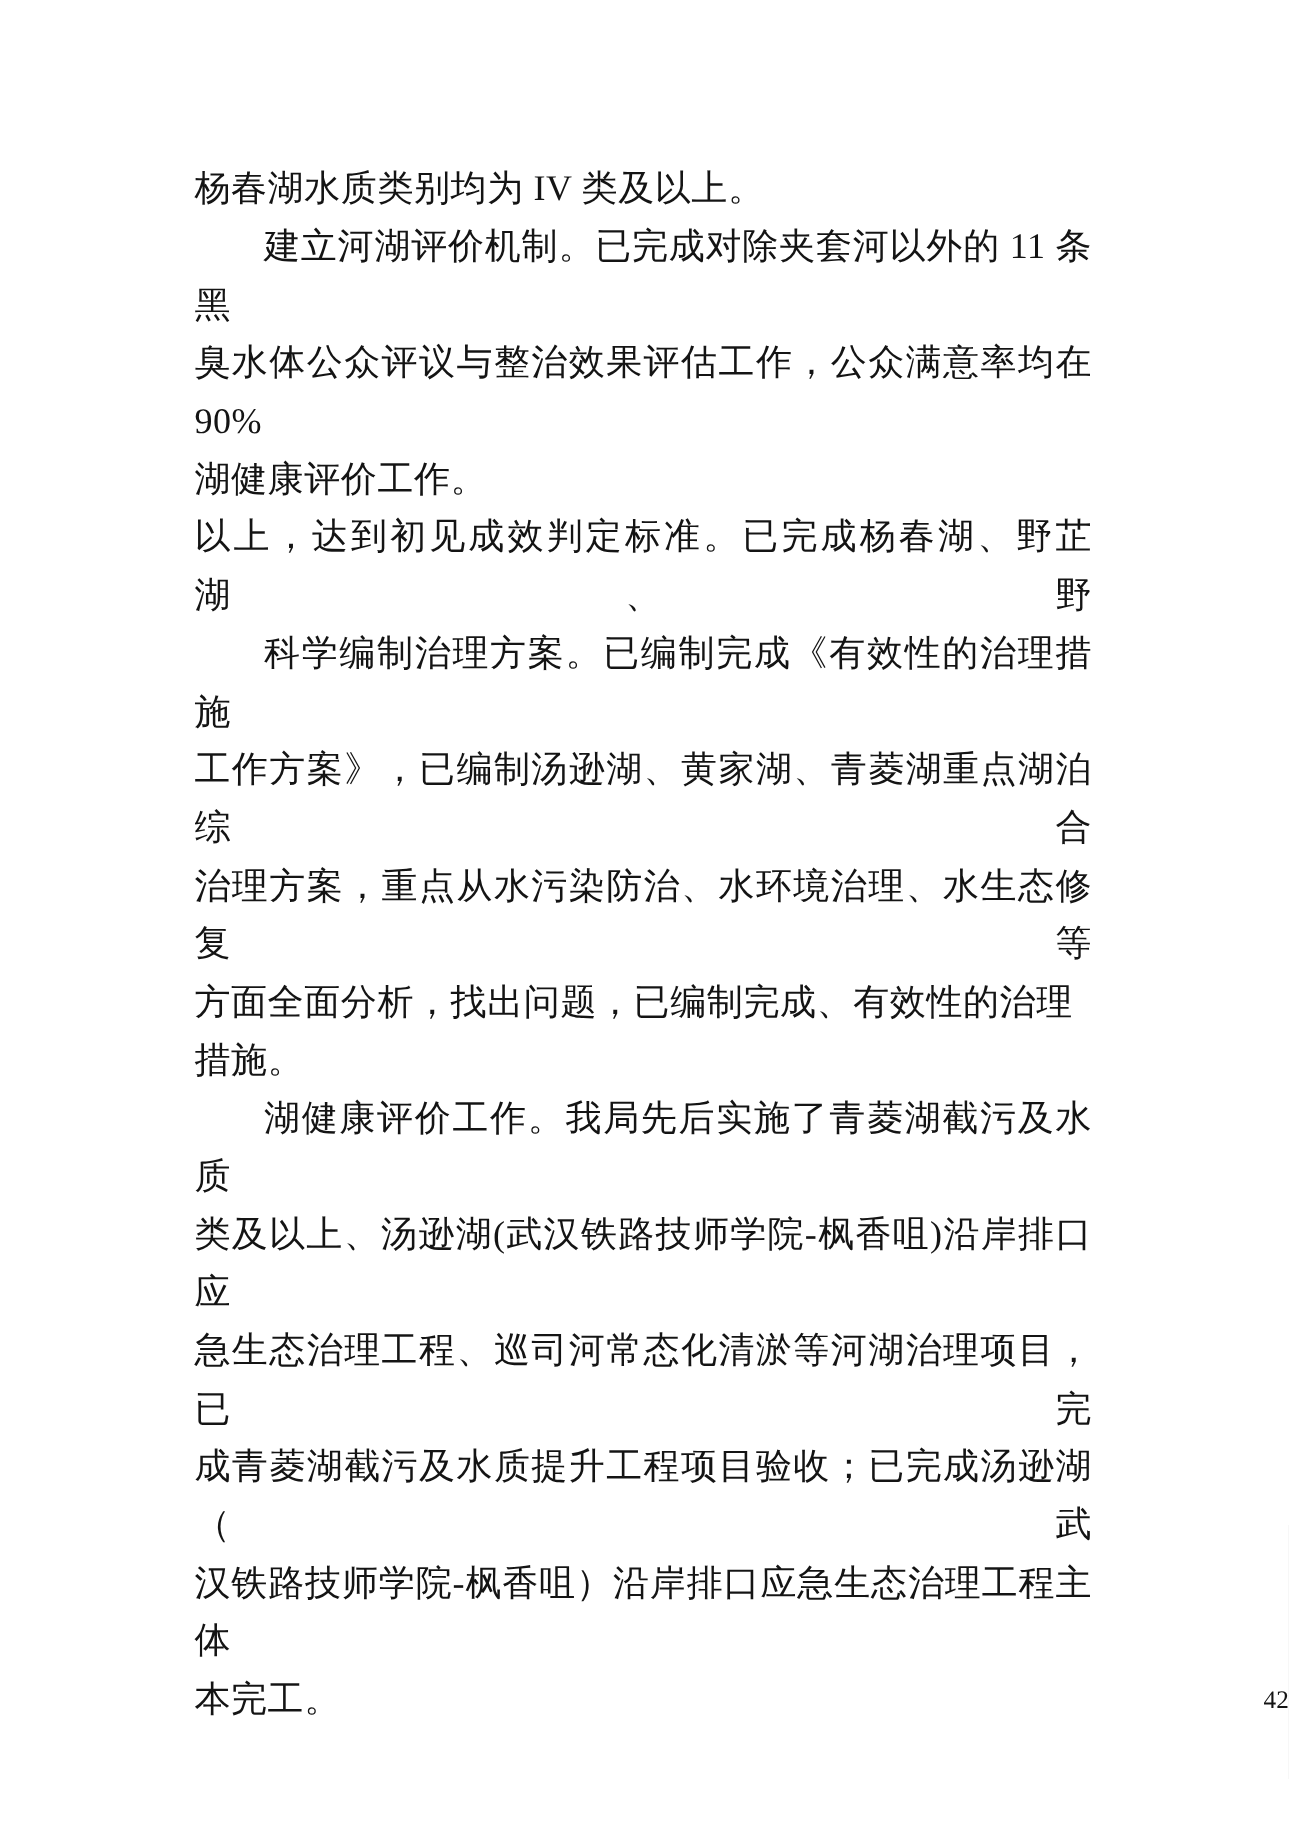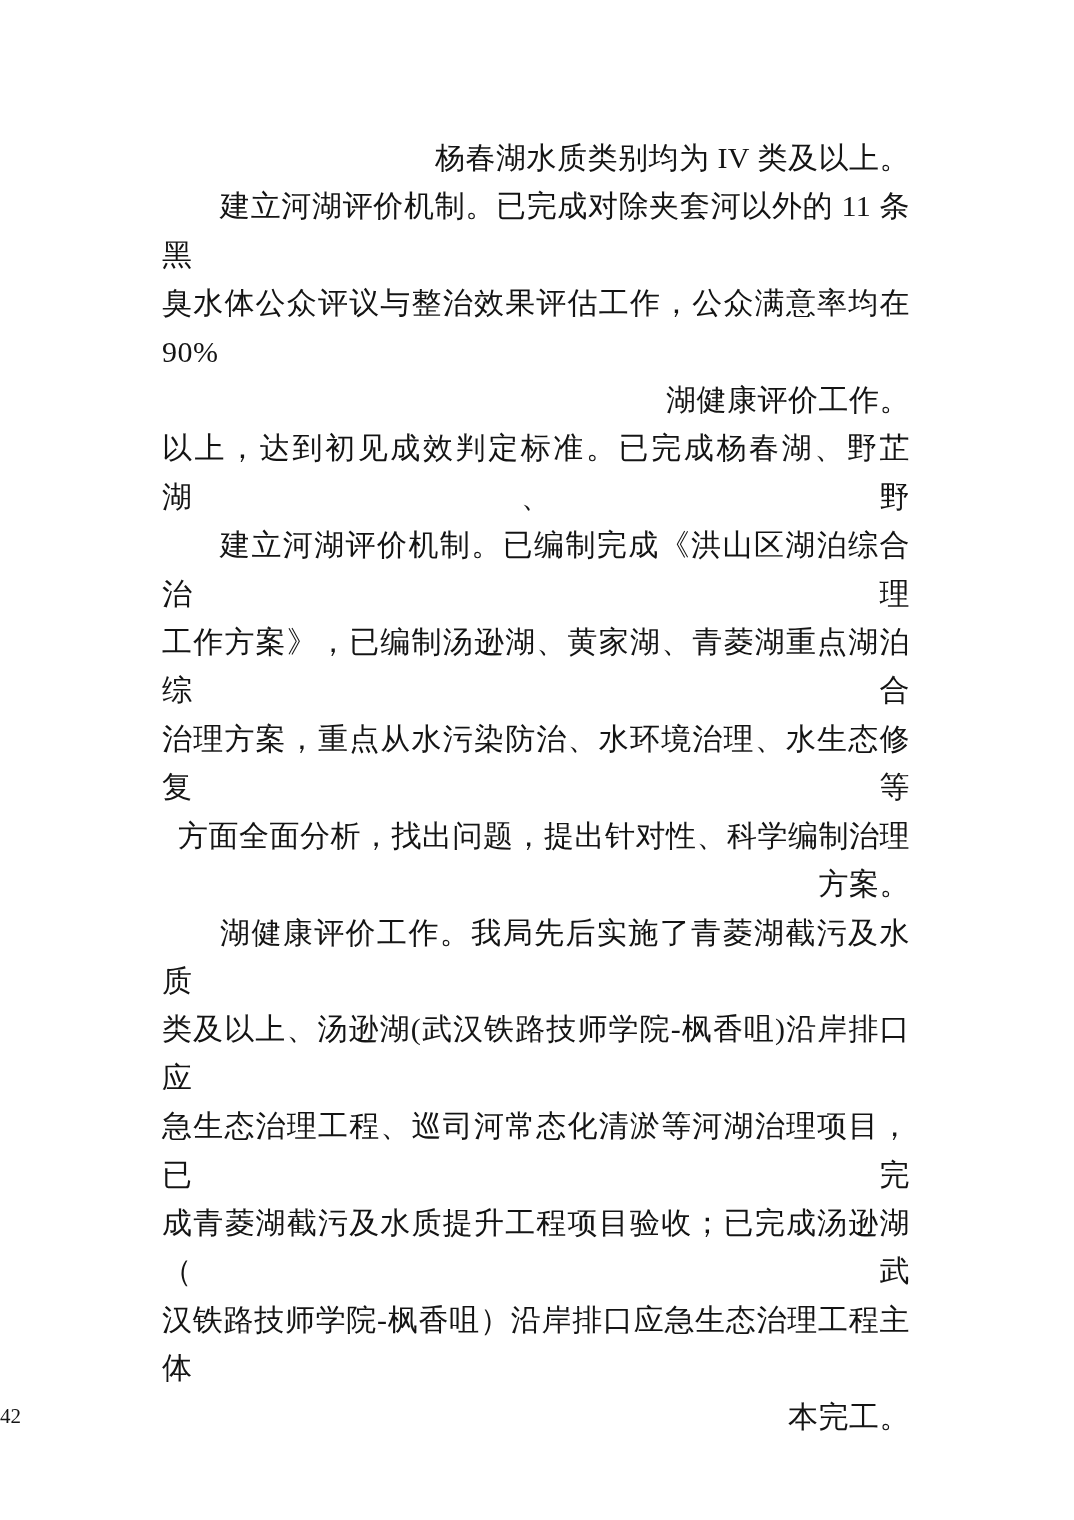--- a/index.html
+++ b/index.html
@@ -22,55 +22,55 @@
     left: 162px;
     top: 134px;
     width: 748px;
     font-size: 30px;
     line-height: 48.4px;
     font-weight: 400;
   }
   .line {
     margin: 0;
     padding: 0;
-    text-align: right;
+    text-align: left;
     letter-spacing: 0.5px;
   }
   .line.fill {
     text-align: justify;
     text-align-last: justify;
   }
   .line.indent {
     text-indent: 58px;
   }
   .footer {
     position: absolute;
     left: 0;
     top: 1402px;
     width: 100%;
-    text-align: left;
+    text-align: right;
     font-size: 21px;
     line-height: 28px;
     color: #141414;
   }
 </style>
 </head>
 <body>
 
 <div class="page">
   <main class="body-text">
       <p class="line">杨春湖水质类别均为 IV 类及以上。</p>
       <p class="line indent fill">建立河湖评价机制。已完成对除夹套河以外的 11 条黑</p>
       <p class="line fill">臭水体公众评议与整治效果评估工作，公众满意率均在 90%</p>
       <p class="line">湖健康评价工作。</p>
       <p class="line fill">以上，达到初见成效判定标准。已完成杨春湖、野芷湖、野</p>
-      <p class="line indent fill">建立河湖评价机制。已编制完成《洪山区湖泊综合治理</p>
+      <p class="line indent fill">科学编制治理方案。已编制完成《有效性的治理措施</p>
       <p class="line fill">工作方案》，已编制汤逊湖、黄家湖、青菱湖重点湖泊综合</p>
       <p class="line fill">治理方案，重点从水污染防治、水环境治理、水生态修复等</p>
-      <p class="line">方面全面分析，找出问题，提出针对性、科学编制治理方案。</p>
+      <p class="line">方面全面分析，找出问题，已编制完成、有效性的治理措施。</p>
       <p class="line indent fill">湖健康评价工作。我局先后实施了青菱湖截污及水质</p>
       <p class="line fill">类及以上、汤逊湖(武汉铁路技师学院-枫香咀)沿岸排口应</p>
       <p class="line fill">急生态治理工程、巡司河常态化清淤等河湖治理项目，已完</p>
       <p class="line fill">成青菱湖截污及水质提升工程项目验收；已完成汤逊湖（武</p>
       <p class="line fill">汉铁路技师学院-枫香咀）沿岸排口应急生态治理工程主体</p>
       <p class="line">本完工。</p>
     </main>
   <div class="footer">
     <span>42</span>
   </div>

